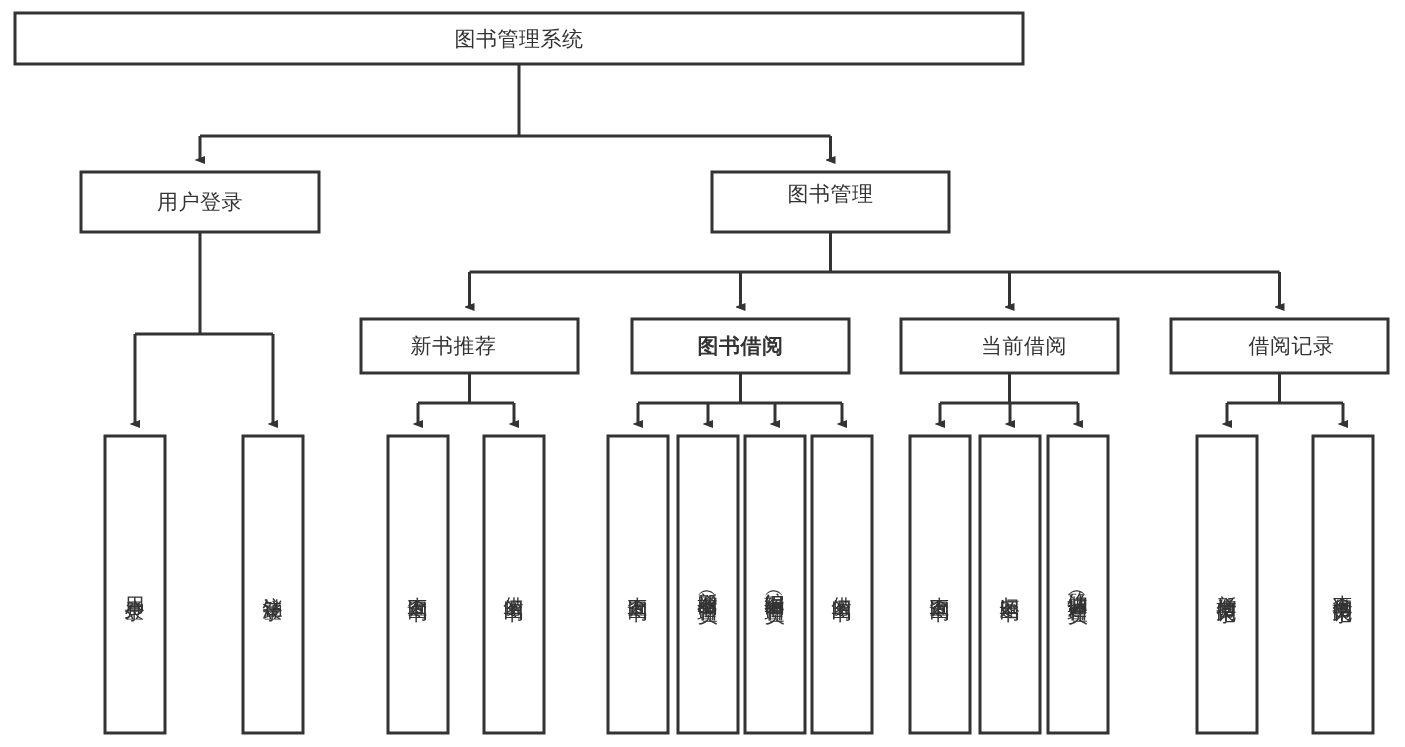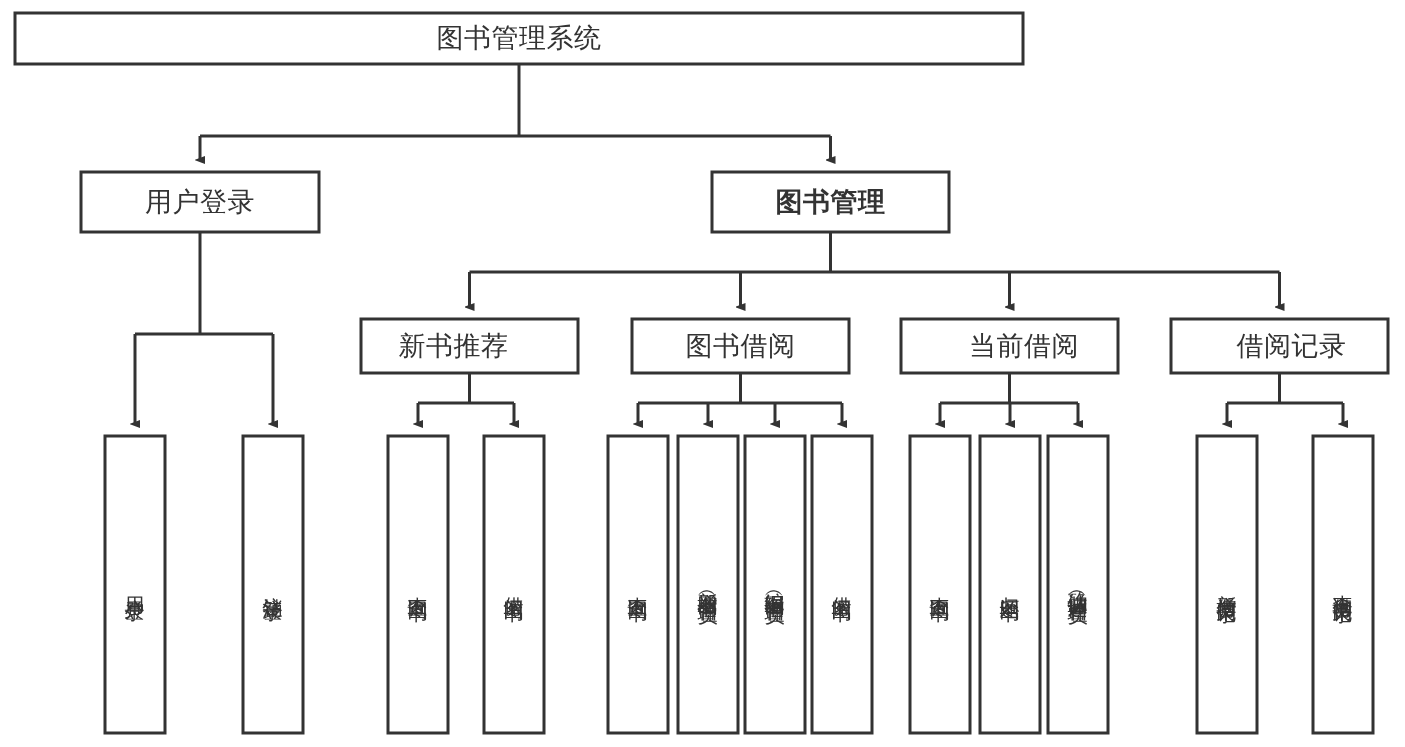--- a/index.html
+++ b/index.html
@@ -23,21 +23,21 @@
     top: 0;
     width: 1405px;
     height: 747px;
   }
   .node-label {
     position: absolute;
     display: flex;
     align-items: center;
     justify-content: center;
     color: #333333;
-    font-size: 27px;
+    font-size: 21px;
     line-height: 1.12;
     letter-spacing: 0.5px;
     pointer-events: none;
     text-align: center;
     box-sizing: border-box;
   }
   .node-label.vertical {
     writing-mode: vertical-rl;
     text-orientation: upright;
     font-size: 20px;
@@ -122,23 +122,23 @@
         <path d="M1279.5,373 L1279.5,403"></path>
         <path d="M1227,403 L1343,403"></path>
         <path d="M1227,403 L1227,424" marker-end="url(#arrow)"></path>
         <path d="M1343,403 L1343,424" marker-end="url(#arrow)"></path>
       </g>
   </svg>
 
   <div id="labels-layer">
       <div class="node-label" style="left: 15px; top: 13px; width: 1008px; height: 51px;">图书管理系统</div>
       <div class="node-label" style="left: 81px; top: 172px; width: 238px; height: 60px;">用户登录</div>
-      <div class="node-label" style="left: 712px; top: 172px; width: 237px; height: 60px; font-weight: bold;">图书管理</div>
+      <div class="node-label" style="left: 712px; top: 164px; width: 237px; height: 60px;">图书管理</div>
       <div class="node-label" style="left: 361px; top: 319px; width: 185px; height: 54px;">新书推荐</div>
-      <div class="node-label" style="left: 632px; top: 319px; width: 217px; height: 54px;">图书借阅</div>
+      <div class="node-label" style="left: 632px; top: 319px; width: 217px; height: 54px; font-weight: bold;">图书借阅</div>
       <div class="node-label" style="left: 901px; top: 319px; width: 246px; height: 54px;">当前借阅</div>
       <div class="node-label" style="left: 1171px; top: 319px; width: 217px; height: 54px; padding-left: 24px;">借阅记录</div>
       <div class="node-label vertical" style="left: 105px; top: 436px; width: 60px; height: 297px;">用户登录</div>
       <div class="node-label vertical" style="left: 243px; top: 436px; width: 60px; height: 297px;">注销登录</div>
       <div class="node-label vertical" style="left: 388px; top: 436px; width: 60px; height: 297px;">查询图书</div>
       <div class="node-label vertical" style="left: 484px; top: 436px; width: 60px; height: 297px;">借阅图书</div>
       <div class="node-label vertical" style="left: 608px; top: 436px; width: 60px; height: 297px;">查询图书</div>
       <div class="node-label vertical" style="left: 678px; top: 436px; width: 60px; height: 297px;">新增图书（管理员）</div>
       <div class="node-label vertical" style="left: 745px; top: 436px; width: 60px; height: 297px;">编辑图书（管理员）</div>
       <div class="node-label vertical" style="left: 812px; top: 436px; width: 60px; height: 297px;">借阅图书</div>

